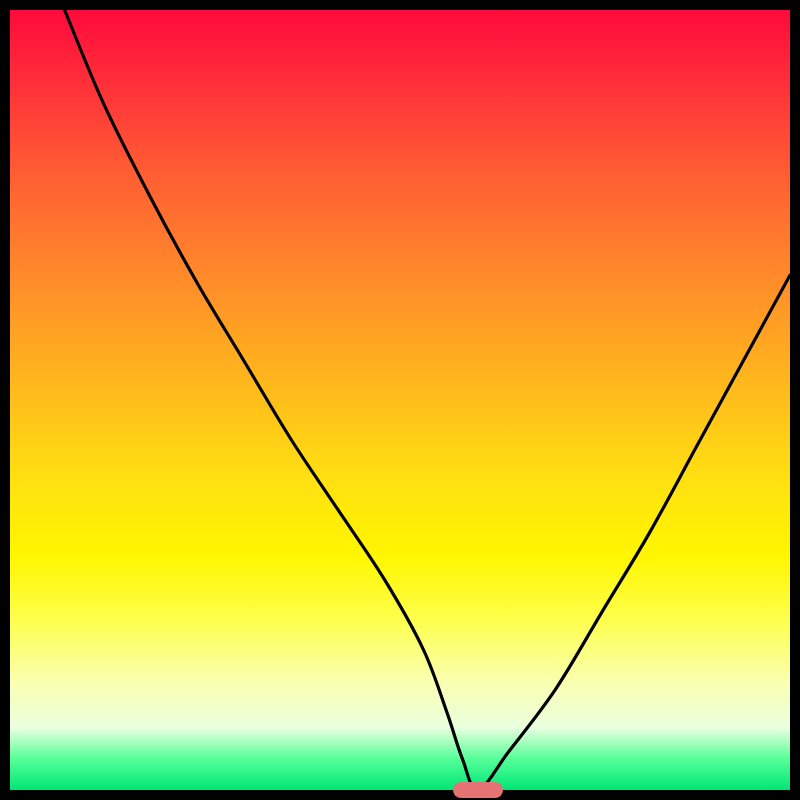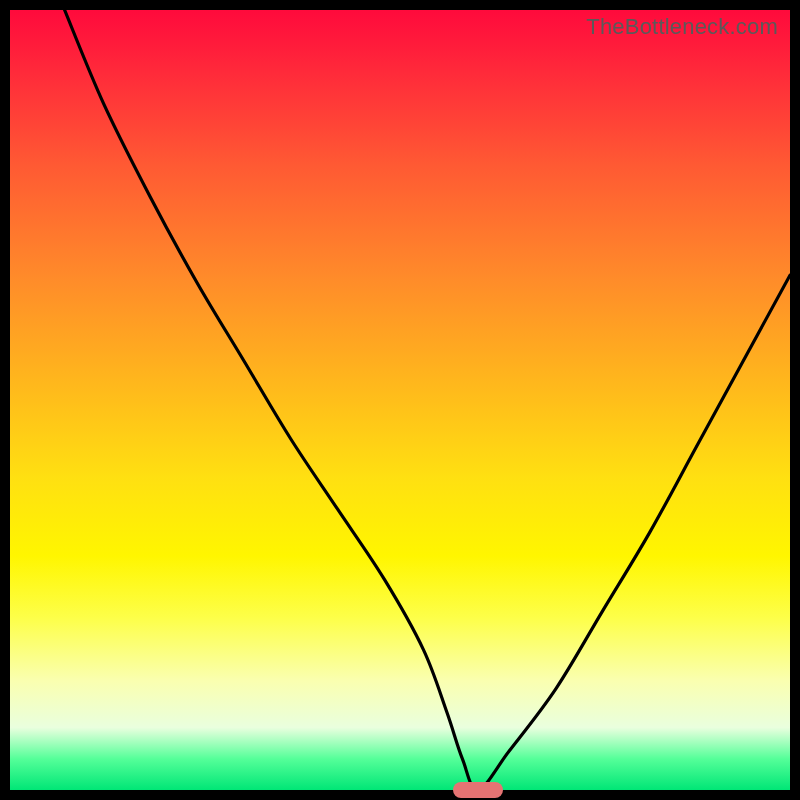--- a/index.html
+++ b/index.html
@@ -64,21 +64,20 @@
     border-radius: 8px;
     transform: translate(-50%, -50%);
   }
 </style>
 </head>
 <body>
 
 <div class="frame">
   <div class="plot">
 
-    <div class="watermark">TheBottleneck.com</div>
 
     <svg class="curve" viewBox="0 0 780 780" preserveAspectRatio="none">
       <path id="curve-path" fill="none" stroke-width="3.2" stroke-linecap="round" stroke="#000000" d="M 54.6 0.0 C 61.1 15.6, 79.3 62.4, 93.6 93.6 C 107.9 124.8, 124.8 157.3, 140.4 187.2 C 156.0 217.1, 171.6 245.7, 187.2 273.0 C 202.8 300.3, 218.4 325.0, 234.0 351.0 C 249.6 377.0, 265.2 404.3, 280.8 429.0 C 296.4 453.7, 312.0 475.8, 327.6 499.2 C 343.2 522.6, 360.1 546.0, 374.4 569.4 C 388.7 592.8, 403.0 617.5, 413.4 639.6 C 423.8 661.7, 430.3 683.8, 436.8 702.0 C 443.3 720.2, 447.2 735.8, 452.4 748.8 C 457.6 761.8, 460.2 781.3, 468.0 780.0 C 475.8 778.7, 486.2 757.9, 499.2 741.0 C 512.2 724.1, 530.4 702.0, 546.0 678.6 C 561.6 655.2, 577.2 626.6, 592.8 600.6 C 608.4 574.6, 624.0 549.9, 639.6 522.6 C 655.2 495.3, 670.8 465.4, 686.4 436.8 C 702.0 408.2, 717.6 379.6, 733.2 351.0 C 748.8 322.4, 772.2 279.5, 780.0 265.2"></path>
     </svg>
 
     <div class="marker" id="opt-marker" style="background: rgb(229, 115, 115); left: 468px; top: 780px;"></div>
 
   </div>
 </div>
 

